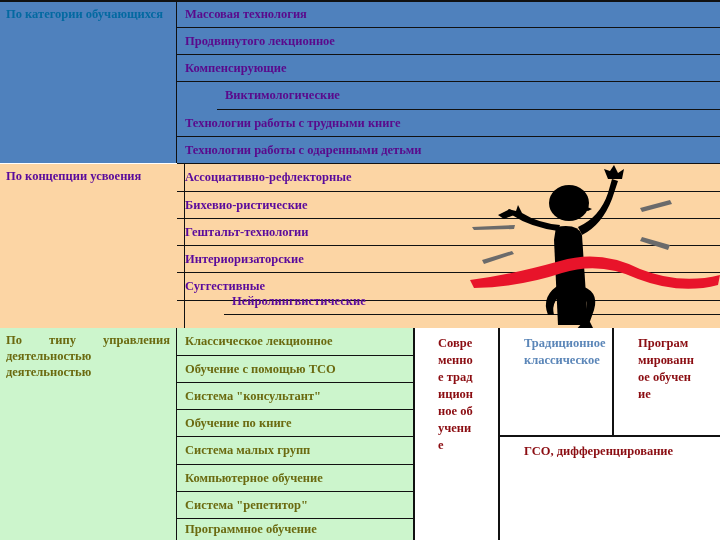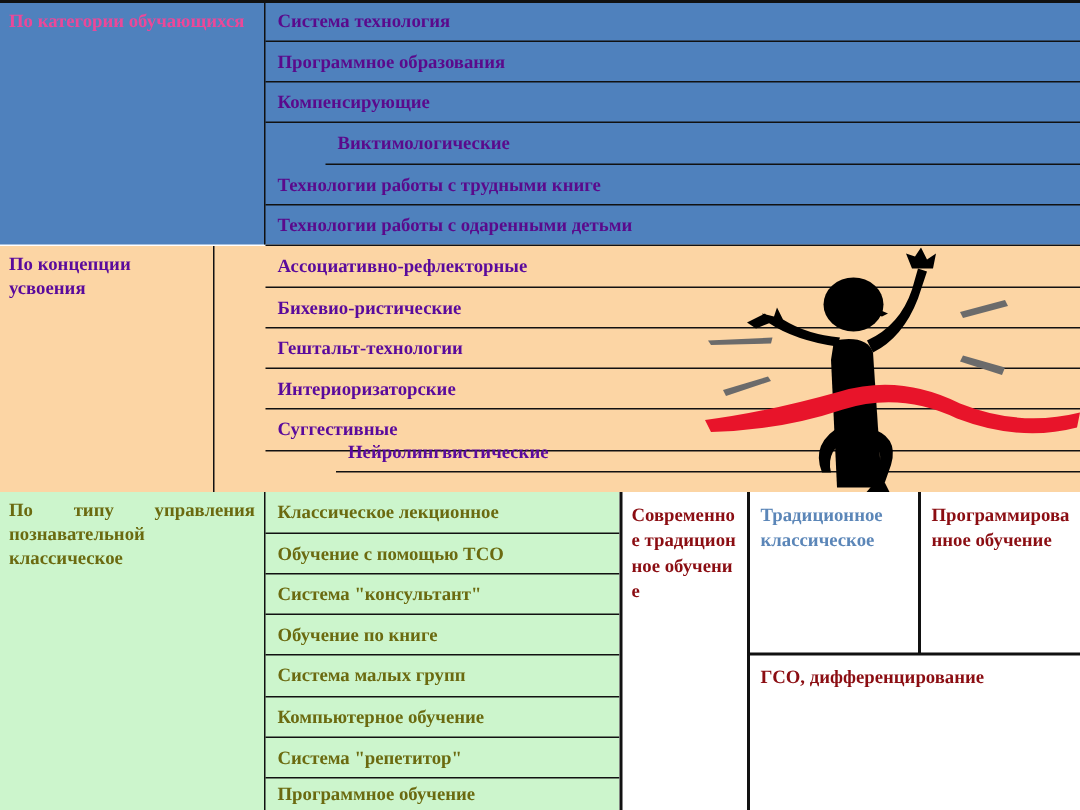--- a/index.html
+++ b/index.html
@@ -12,52 +12,52 @@
     }
     .abs { position: absolute; box-sizing: border-box; }
     .sec-blue { background: #4f81bd; }
     .sec-peach { background: #fcd5a4; }
     .sec-green { background: #ccf5cc; }
     .cat {
       border-right: 1.5px solid #111;
       padding: 4px 6px;
       line-height: 16px;
     }
-    .cat-blue { color: #ec4899; }
+    .cat-blue { color: #0369a1; }
     .cat-peach { color: #5a0a9c; }
     .cat-green { color: #6b6a10; text-align: justify; }
     .row {
       border-bottom: 1.5px solid #111;
       padding-left: 8px;
       display: flex; align-items: center;
       white-space: nowrap;
     }
     .row-blue { color: #5a0a8c; }
     .row-peach { color: #5a0a9c; }
     .row-green { color: #6b6a10; }
-    .rt-text { padding: 5px 7px; line-height: 17px; }
+    .rt-text { padding: 5px 24px; line-height: 17px; }
     .dark-red { color: #8b0d12; }
     .steel { color: #5b86b8; }
     .hline { height: 2px; background: #111; }
     .vline { width: 1.5px; background: #111; }
   </style>
 </head>
 <body>
 
 <div class="abs sec-blue" style="left:0;top:0;width:720px;height:163px;border-top:2px solid #111;"></div>
 <div class="abs cat cat-blue" style="left:0;top:2px;width:177px;height:161px;">По категории обучающихся</div>
-<div class="abs row row-blue" style="left:177px;top:2px;width:543px;height:26px;">Система технология</div>
-<div class="abs row row-blue" style="left:177px;top:28px;width:543px;height:27px;">Программное образования</div>
+<div class="abs row row-blue" style="left:177px;top:2px;width:543px;height:26px;">Массовая технология</div>
+<div class="abs row row-blue" style="left:177px;top:28px;width:543px;height:27px;">Продвинутого лекционное</div>
 <div class="abs row row-blue" style="left:177px;top:55px;width:543px;height:27px;">Компенсирующие</div>
 <div class="abs row row-blue" style="left:177px;top:82px;width:543px;height:28px;margin-left:40px;">Виктимологические</div>
 <div class="abs row row-blue" style="left:177px;top:110px;width:543px;height:27px;">Технологии работы с трудными книге</div>
 <div class="abs row row-blue" style="left:177px;top:137px;width:543px;height:27px;">Технологии работы с одаренными детьми</div>
 
 <div class="abs sec-peach" style="left:0;top:164px;width:720px;height:164px;"></div>
-<div class="abs cat cat-peach" style="left:0;top:164px;width:143px;height:164px;">По концепции усвоения</div>
+<div class="abs cat cat-peach" style="left:0;top:164px;width:185px;height:164px;">По концепции усвоения</div>
 <div class="abs row row-peach" style="left:177px;top:164px;width:543px;height:28px;">Ассоциативно-рефлекторные</div>
 <div class="abs row row-peach" style="left:177px;top:192px;width:543px;height:27px;">Бихевио-ристические</div>
 <div class="abs row row-peach" style="left:177px;top:219px;width:543px;height:27px;">Гештальт-технологии</div>
 <div class="abs row row-peach" style="left:177px;top:246px;width:543px;height:27px;">Интериоризаторские</div>
 <div class="abs row row-peach" style="left:177px;top:273px;width:543px;height:28px;text-align:right;">Суггестивные</div>
 <div class="abs row row-peach" style="left:177px;top:288px;width:543px;height:27px;margin-left:47px;">Нейролингвистические</div>
 
 <div class="abs" style="left:470px;top:165px;width:250px;height:165px;">
   <svg width="250" height="165" viewBox="0 0 250 165">
 
@@ -79,21 +79,21 @@
 
     <path d="M92 118 Q70 130 78 150 L84 150 Q80 134 98 126 Z" fill="#000"></path>
     <path d="M108 120 Q130 125 124 145 L118 162 L112 160 L116 145 Q120 132 104 128 Z" fill="#000"></path>
     <path d="M112 158 L106 165 L124 165 L120 157 Z" fill="#000"></path>
 
     <path d="M0 115 Q40 110 90 96 Q130 84 170 104 Q210 120 250 110 L248 120 Q210 130 168 114 Q130 96 92 108 Q50 122 4 123 Z" fill="#e8142a"></path>
   </svg>
 </div>
 
 <div class="abs sec-green" style="left:0;top:328px;width:413px;height:212px;"></div>
-<div class="abs cat cat-green" style="left:0;top:328px;width:177px;height:212px;">По типу управления познавательной классическое</div>
+<div class="abs cat cat-green" style="left:0;top:328px;width:177px;height:212px;">По типу управления деятельностью деятельностью</div>
 <div class="abs row row-green" style="left:177px;top:328px;width:236px;height:28px;">Классическое лекционное</div>
 <div class="abs row row-green" style="left:177px;top:356px;width:236px;height:27px;">Обучение с помощью ТСО</div>
 <div class="abs row row-green" style="left:177px;top:383px;width:236px;height:27px;">Система "консультант"</div>
 <div class="abs row row-green" style="left:177px;top:410px;width:236px;height:27px;">Обучение по книге</div>
 <div class="abs row row-green" style="left:177px;top:437px;width:236px;height:28px;">Система малых групп</div>
 <div class="abs row row-green" style="left:177px;top:465px;width:236px;height:27px;">Компьютерное обучение</div>
 <div class="abs row row-green" style="left:177px;top:492px;width:236px;height:27px;">Система "репетитор"</div>
 <div class="abs row row-green" style="left:177px;top:519px;width:236px;height:21px;border-bottom:none;">Программное обучение</div>
 
 <div class="abs" style="left:413px;top:328px;width:307px;height:212px;background:#fff;"></div>

